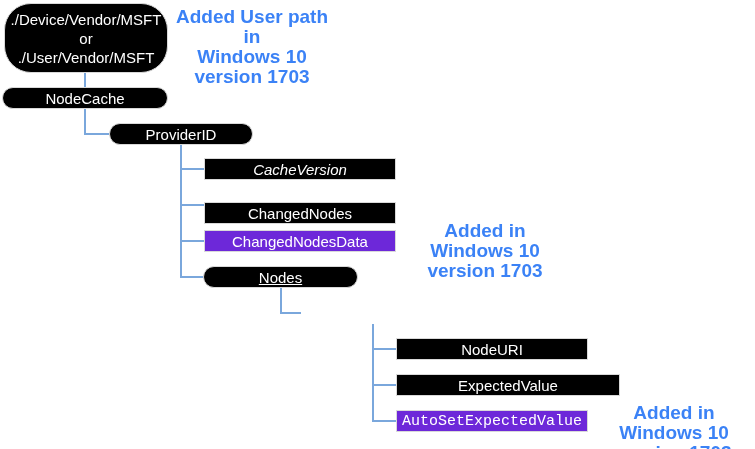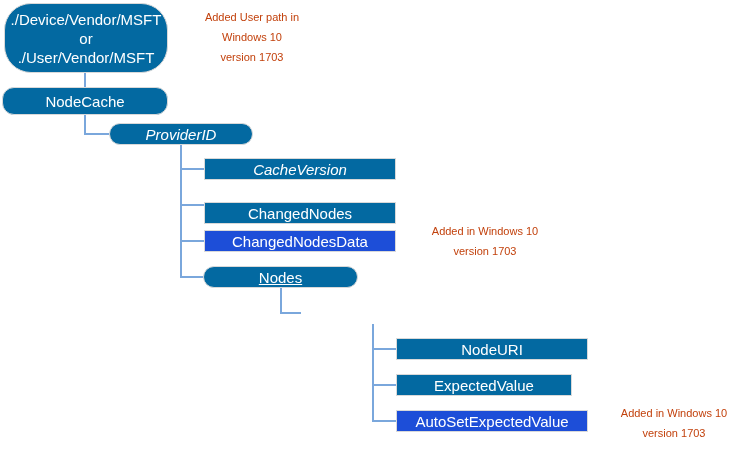--- a/index.html
+++ b/index.html
@@ -14,59 +14,60 @@
     height: 449px;
     background: #ffffff;
     overflow: hidden;
   }
   .node {
     position: absolute;
     box-sizing: border-box;
     display: flex;
     align-items: center;
     justify-content: center;
-    background: #0369a1;
+    background: #000000;
     border: 1px solid #d9d9d9;
     color: #ffffff;
     font-size: 15px;
     line-height: 19px;
     text-align: center;
     white-space: pre-line;
   }
-  .blue { background: #1d4ed8; }
+  .blue { background: #6d28d9; }
   .pill { border-radius: 12px; }
   .blob { border-radius: 27px; }
-  .italic { font-style: italic; }
+  .italic { }
 
   .conn {
     position: absolute;
     background: #7AA7DC;
   }
 
   .annotation {
     position: absolute;
-    color: #c2410c;
-    font-size: 11px;
+    color: #3b82f6;
+    font-size: 19px;
     line-height: 20px;
     text-align: center;
     white-space: pre-line;
+    font-weight: bold;
   }
 
   
   .n-root        { left: 4px;   top: 3px;   width: 164px; height: 70px; }
-  .n-nodecache   { left: 2px;   top: 87px;  width: 166px; height: 28px; }
+  .n-nodecache   { left: 2px;   top: 87px;  width: 166px; height: 22px; }
   .n-providerid  { left: 109px; top: 123px; width: 144px; height: 22px; }
   .n-cacheversion     { left: 204px; top: 158px; width: 192px; height: 22px; font-style: italic; }
   .n-changednodes     { left: 204px; top: 194px; width: 192px; height: 22px; margin-top: 8px; }
   .n-changednodesdata { left: 204px; top: 230px; width: 192px; height: 22px; }
   .n-nodes       { left: 203px; top: 266px; width: 155px; height: 22px; text-decoration: underline; }
   .n-nodeid      { left: 300px; top: 302px; width: 155px; height: 22px; }
   .n-nodeuri        { left: 396px; top: 338px; width: 192px; height: 22px; }
-  .n-expectedvalue  { left: 396px; top: 374px; width: 176px; height: 22px; }
-  .n-autosetexpectedvalue { left: 396px; top: 410px; width: 192px; height: 22px; }
+  .n-expectedvalue  { left: 396px; top: 374px; width: 224px; height: 22px; }
+  .n-autosetexpectedvalue { left: 396px; top: 410px; width: 192px; height: 22px; font-family: Liberation Mono, monospace; }
 
   
   .a-userpath  { left: 171px; top: 7px;   width: 162px; }
   .a-changed   { left: 402px; top: 221px; width: 166px; }
   .a-autoset   { left: 590px; top: 403px; width: 168px; }
 </style>
 </head>
 <body>
 
 <div class="canvas">

